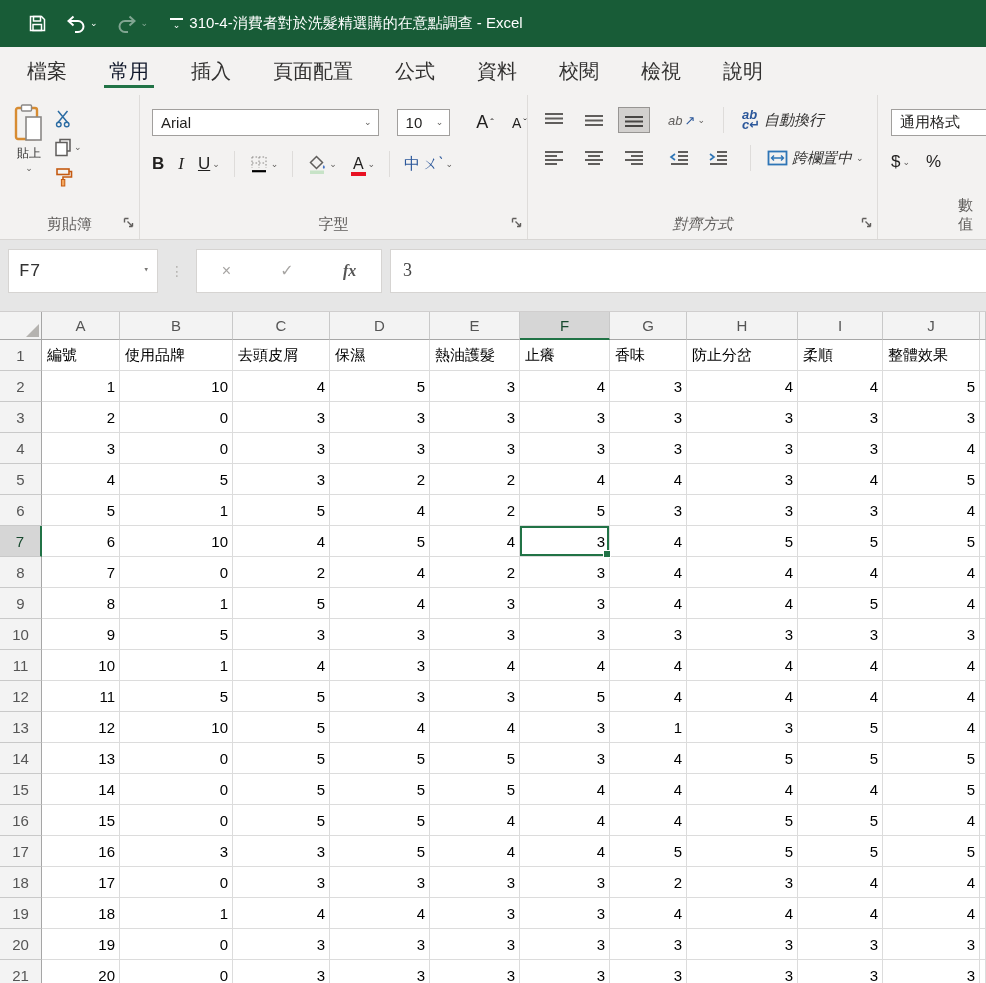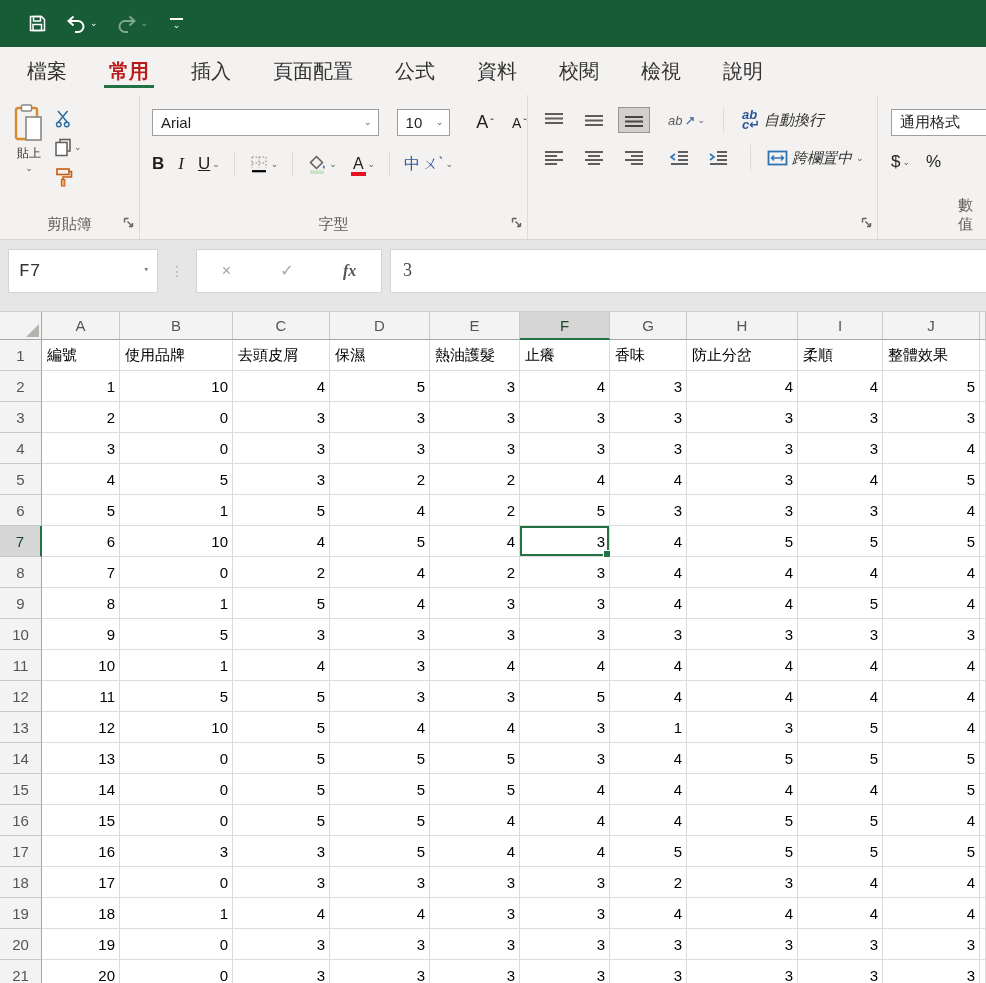--- a/index.html
+++ b/index.html
@@ -14,21 +14,21 @@
   .qat .dim  { opacity:.45; }
   .qat-custom { width:13px; border-top:2px solid #fff; padding-top:1px; text-align:center; color:#fff; font-size:9px; line-height:8px; margin-left:4px;}
   .tb-title { position:absolute; left:0; right:274px; text-align:center; color:#fff; font-size:15px; pointer-events:none; white-space:nowrap;}
   .searchbox { position:absolute; left:712px; right:0; top:8px; height:31px; background:#B9D3C5;
     border-radius:2px 0 0 2px; display:flex; align-items:center; gap:14px; padding-left:23px;
     color:#1F5C3D; font-size:15px; }
 
   
   .tabsrow { height:48px; background:#F3F2F1; display:flex; align-items:stretch; padding-left:6px; }
   .tab { position:relative; display:flex; align-items:center; padding:0 21px; font-size:20px; color:#323130; cursor:pointer; }
-  .tab.active { font-weight:700; color:#b91c1c; }
+  .tab.active { font-weight:400; color:#0f172a; }
   .tab.active::after { content:''; position:absolute; left:16px; right:16px; bottom:7px; height:3px; background:#217346; }
 
   
   .ribbon { height:145px; background:#F3F2F1; display:flex; border-bottom:1px solid #D8D6D4; }
   .grp { position:relative; border-right:1px solid #DEDCDA; height:100%; }
   .grp-label { position:absolute; bottom:5px; left:0; right:0; text-align:center; font-size:15px; color:#605E5C; }
   .launcher { position:absolute; bottom:7px; right:5px; cursor:pointer; }
   .chev { font-size:9px; color:#605E5C; line-height:9px; }
   .icbtn { display:flex; align-items:center; gap:2px; cursor:pointer; }
 
@@ -112,20 +112,21 @@
     </span>
     <span class="btn dim">
       <svg width="22" height="19" viewBox="0 0 22 19">
         <path d="M18 7 h-9 a5.5 5.5 0 0 0 0 11 h3" fill="none" stroke="#fff" stroke-width="2"></path>
         <path d="M13.5 2.5 L18.5 7 L13.5 11.5" fill="none" stroke="#fff" stroke-width="2"></path>
       </svg>
       <span class="chev">⌄</span>
     </span>
     <span class="qat-custom">⌄</span>
   </div>
+  <div class="tb-title">310-4-消費者對於洗髮精選購的在意點調查  -  Excel</div>
 </div>
 
 <div class="tabsrow">
   <div class="tab">檔案</div>
   <div class="tab active">常用</div>
   <div class="tab">插入</div>
   <div class="tab">頁面配置</div>
   <div class="tab">公式</div>
   <div class="tab">資料</div>
   <div class="tab">校閱</div>
@@ -299,20 +300,21 @@
       <span class="vline" style="margin:0 8px"></span>
       <span class="cjk-btn">
         <svg width="21" height="16" viewBox="0 0 21 16">
           <rect x="1.5" y="1.5" width="18" height="13" fill="none" stroke="#2E75B6" stroke-width="1.8"></rect>
           <path d="M5 8 h11 M7 5.5 L4.5 8 L7 10.5 M14 5.5 L16.5 8 L14 10.5" stroke="#2E75B6" stroke-width="1.4" fill="none"></path>
         </svg>
         <span>跨欄置中</span>
         <span class="chev">⌄</span>
       </span>
     </div>
+    <span class="grp-label">對齊方式</span>
     <span class="launcher">
       <svg width="11" height="11" viewBox="0 0 11 11">
         <path d="M1.5 1.5 H5.5 M1.5 1.5 V5.5" stroke="#605E5C" stroke-width="1.4" fill="none"></path>
         <path d="M4.5 4.5 L9.5 9.5 M9.5 9.5 v-3.5 M9.5 9.5 h-3.5" stroke="#605E5C" stroke-width="1.4" fill="none"></path>
       </svg>
     </span>
   </div>
 
   <div class="grp grp-num">
     <div class="combo" style="width:140px">

